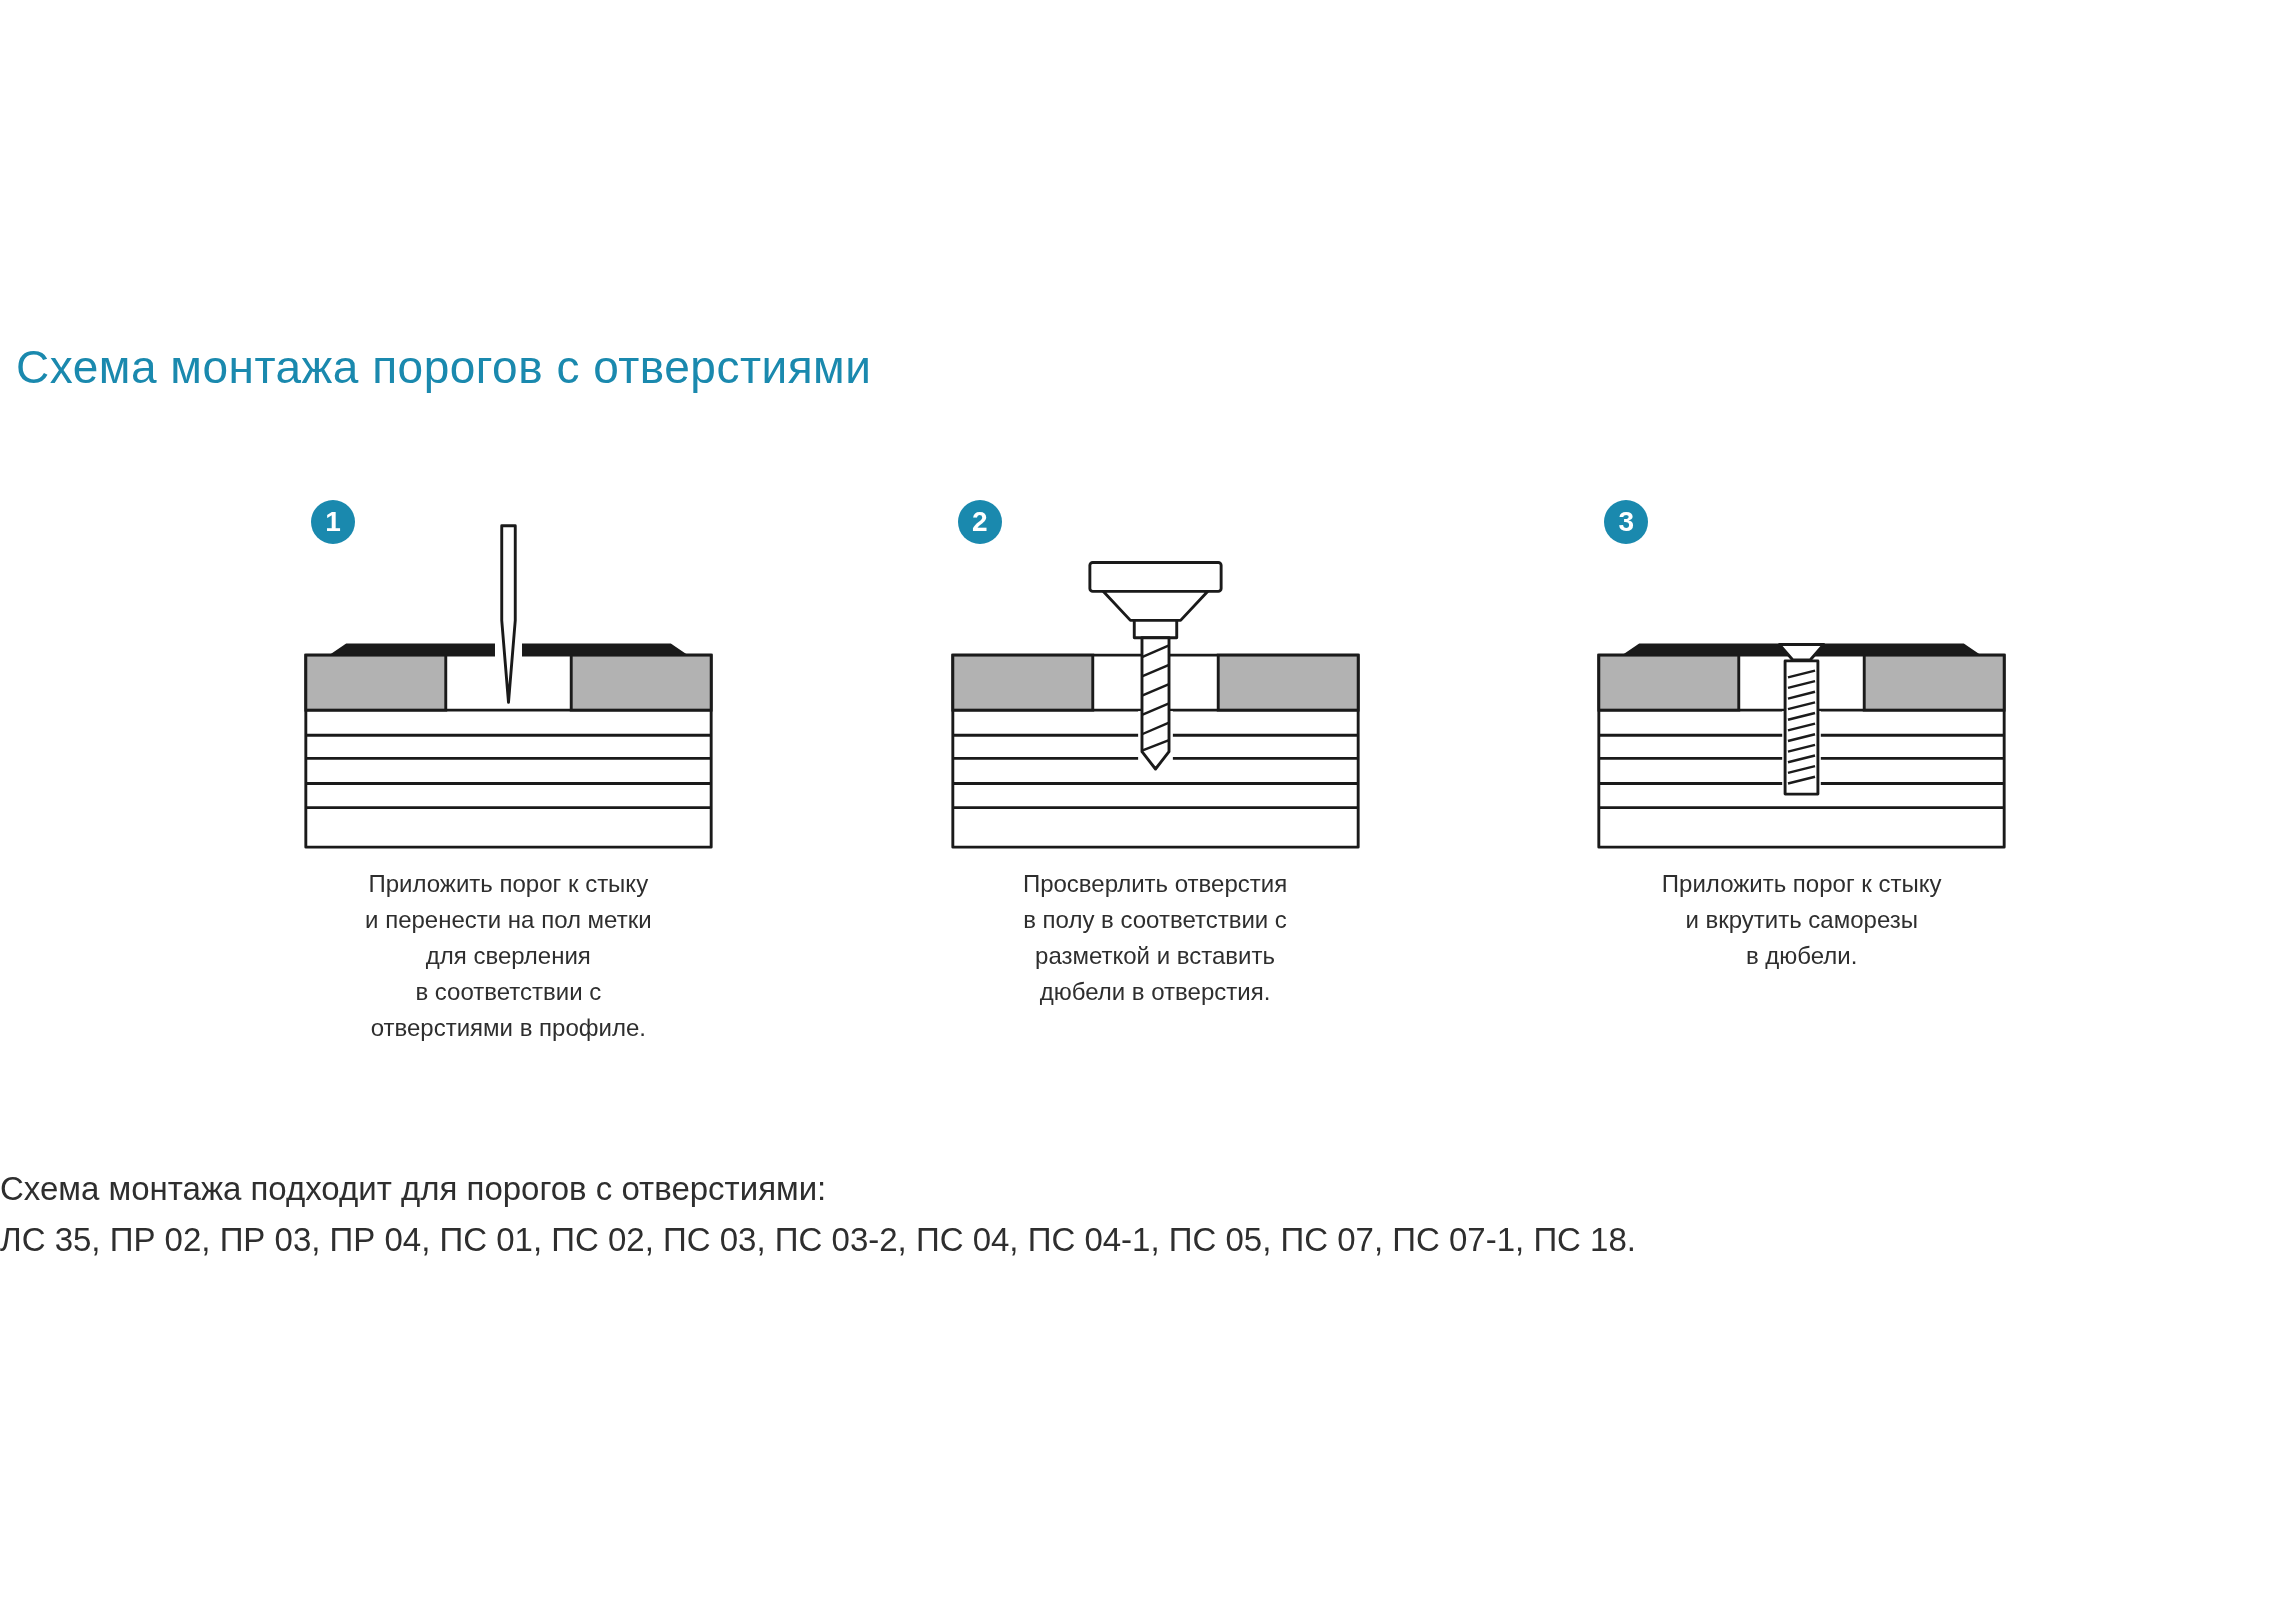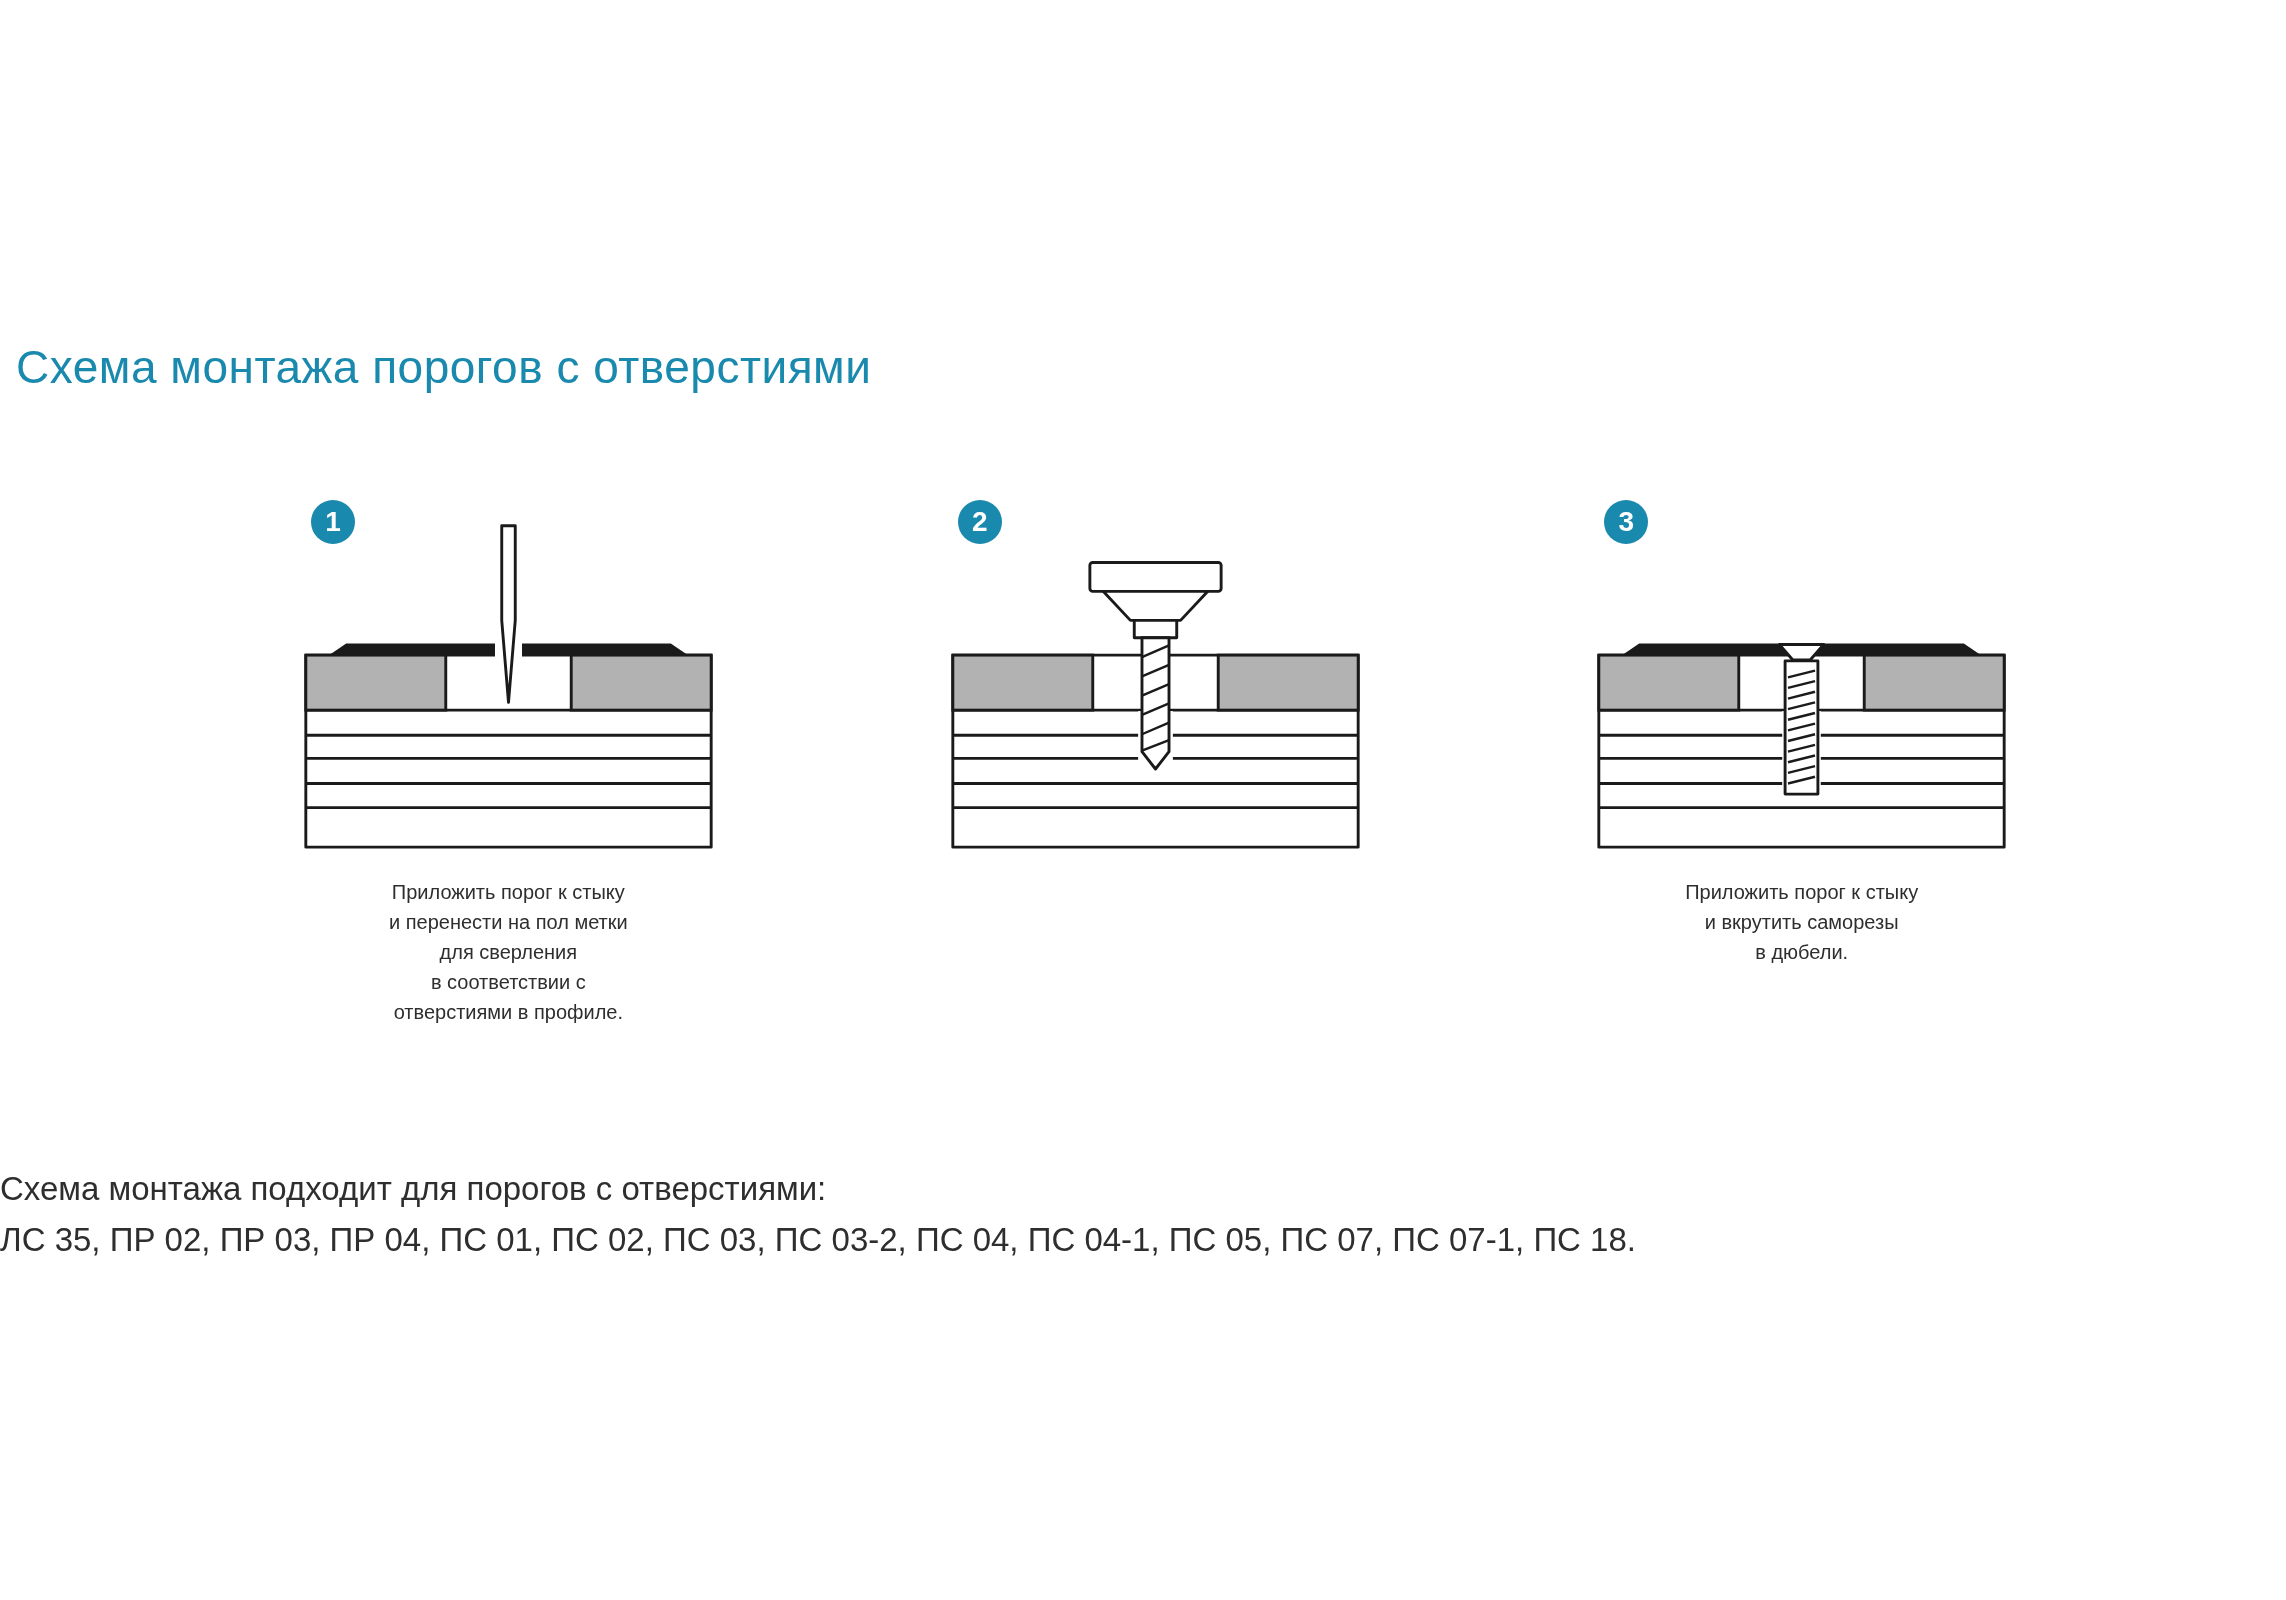--- a/index.html
+++ b/index.html
@@ -58,23 +58,23 @@
     color:#ffffff;
     font-size:28px;
     font-weight:700;
     line-height:1;
   }
   .illu{
     display:block;
     margin:20px auto 0 auto;
   }
   .caption{
-    margin-top:25px;
+    margin-top:14px;
     text-align:center;
-    font-size:20px;
+    font-size:24px;
     line-height:1.5;
     white-space:pre-line;
     color:var(--text);
   }
   .footer{
     position:absolute;
     top:1163px;
     left:0;
     width:100%;
     text-align:left;
@@ -149,20 +149,24 @@
           <rect class="outline" x="198" y="104" width="44" height="18"></rect>
           <path class="outline" d="M206,122 H234 V240 L220,258 L206,240 Z"></path>
           <line class="thin" x1="206" y1="142" x2="234" y2="130"></line>
           <line class="thin" x1="206" y1="162" x2="234" y2="150"></line>
           <line class="thin" x1="206" y1="182" x2="234" y2="170"></line>
           <line class="thin" x1="206" y1="202" x2="234" y2="190"></line>
           <line class="thin" x1="206" y1="222" x2="234" y2="210"></line>
           <line class="thin" x1="206" y1="239" x2="234" y2="228"></line>
         </g>
       </svg>
+      <div class="caption">Просверлить отверстия
+в полу в соответствии с
+разметкой и вставить
+дюбели в отверстия.</div>
     </div>
 
     <div class="step">
       <div class="badge">
         <span>3</span>
       </div>
       <svg class="illu" width="425" height="332" viewBox="0 0 440 344">
         <g>
           <rect class="outline" x="10" y="140" width="420" height="199"></rect>
           <line class="ln" x1="10" y1="197" x2="430" y2="197"></line>

